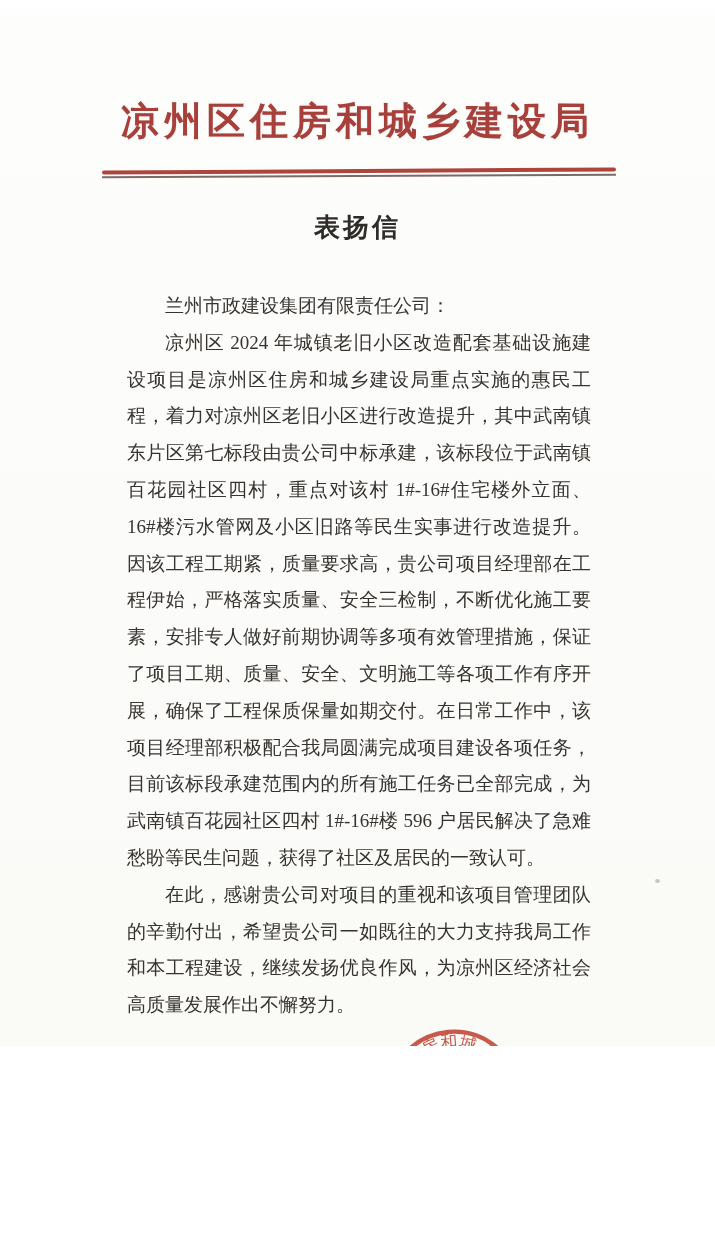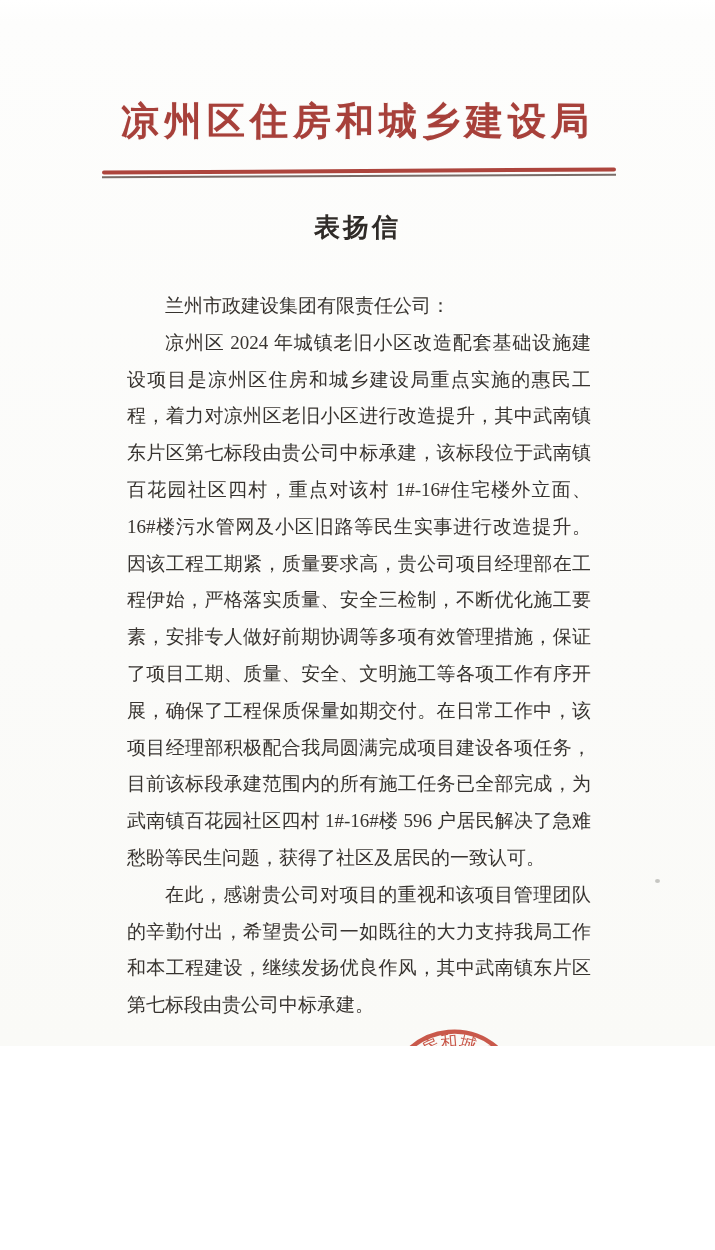--- a/index.html
+++ b/index.html
@@ -65,21 +65,21 @@
   <div class="masthead-title">凉州区住房和城乡建设局</div>
 
   <div class="rule rule-thick"></div>
   <div class="rule rule-thin"></div>
 
   <div class="letter-title">表扬信</div>
 
   <div class="body-text">
     <p class="salutation">兰州市政建设集团有限责任公司：</p>
     <p>凉州区 2024 年城镇老旧小区改造配套基础设施建设项目是凉州区住房和城乡建设局重点实施的惠民工程，着力对凉州区老旧小区进行改造提升，其中武南镇东片区第七标段由贵公司中标承建，该标段位于武南镇百花园社区四村，重点对该村 1#-16#住宅楼外立面、16#楼污水管网及小区旧路等民生实事进行改造提升。因该工程工期紧，质量要求高，贵公司项目经理部在工程伊始，严格落实质量、安全三检制，不断优化施工要素，安排专人做好前期协调等多项有效管理措施，保证了项目工期、质量、安全、文明施工等各项工作有序开展，确保了工程保质保量如期交付。在日常工作中，该项目经理部积极配合我局圆满完成项目建设各项任务，目前该标段承建范围内的所有施工任务已全部完成，为武南镇百花园社区四村 1#-16#楼 596 户居民解决了急难愁盼等民生问题，获得了社区及居民的一致认可。</p>
-    <p>在此，感谢贵公司对项目的重视和该项目管理团队的辛勤付出，希望贵公司一如既往的大力支持我局工作和本工程建设，继续发扬优良作风，其中武南镇东片区第七标段由贵公司中标承建。</p>
+    <p>在此，感谢贵公司对项目的重视和该项目管理团队的辛勤付出，希望贵公司一如既往的大力支持我局工作和本工程建设，继续发扬优良作风，为凉州区经济社会高质量发展作出不懈努力。</p>
   </div>
 
   <div class="signature">
     <div class="sig-org">凉州区住房和城乡建设局</div>
     <div class="sig-date">2024 年 11 月 10 日</div>
   </div>
 
   <svg class="seal" viewBox="0 0 160 160" xmlns="http://www.w3.org/2000/svg">
     <circle cx="80" cy="80" r="61.5" fill="none" stroke="#c33a29" stroke-width="4.2" opacity="0.9"></circle>
     <path id="sealarc" d="M 35.8,96.1 A 47,47 0 1 1 124.2,96.1" fill="none"></path>

